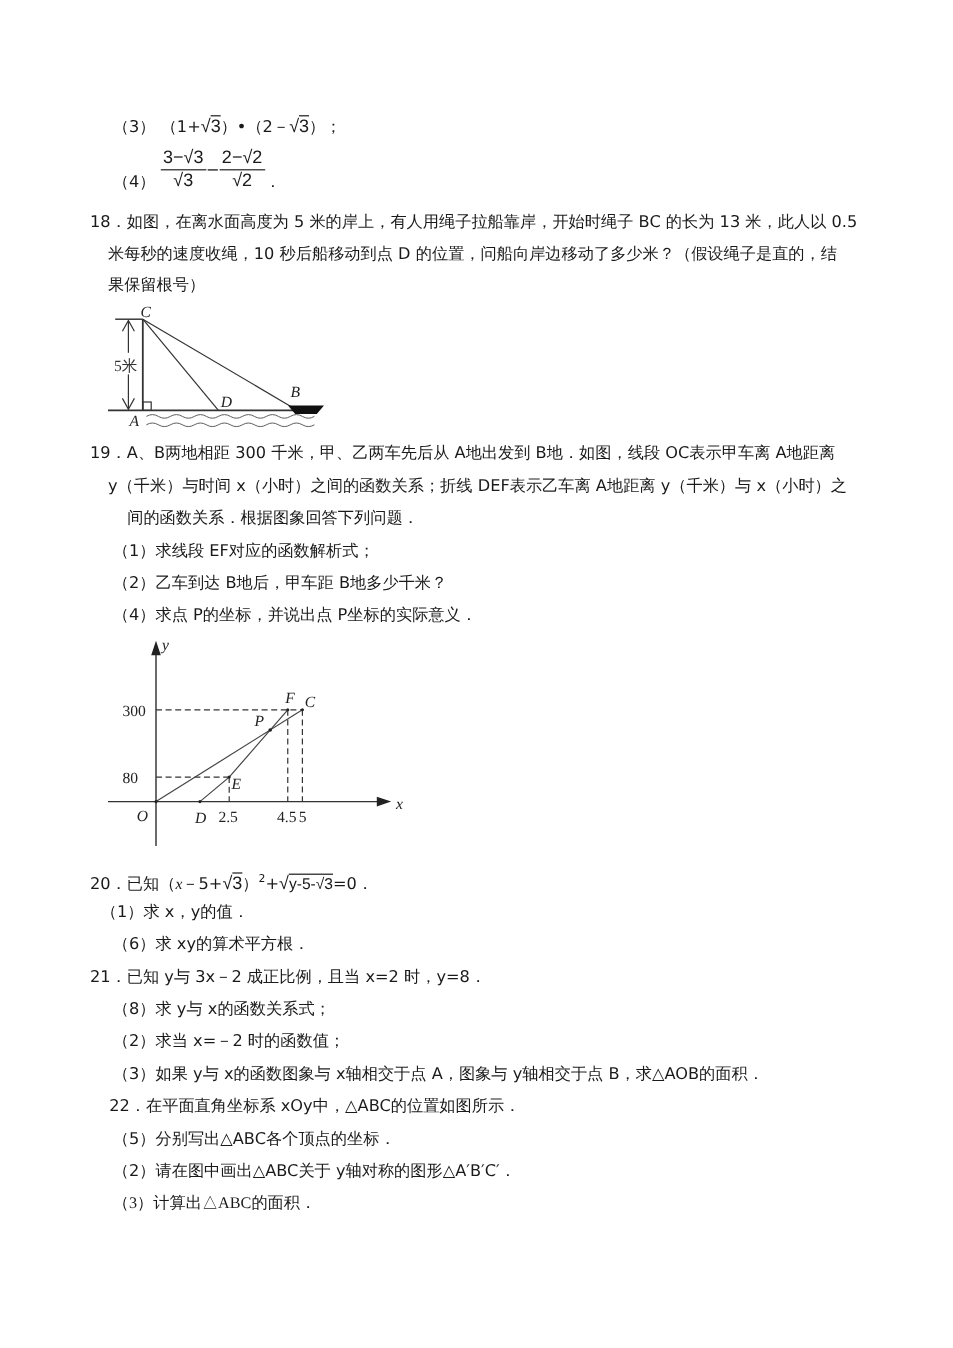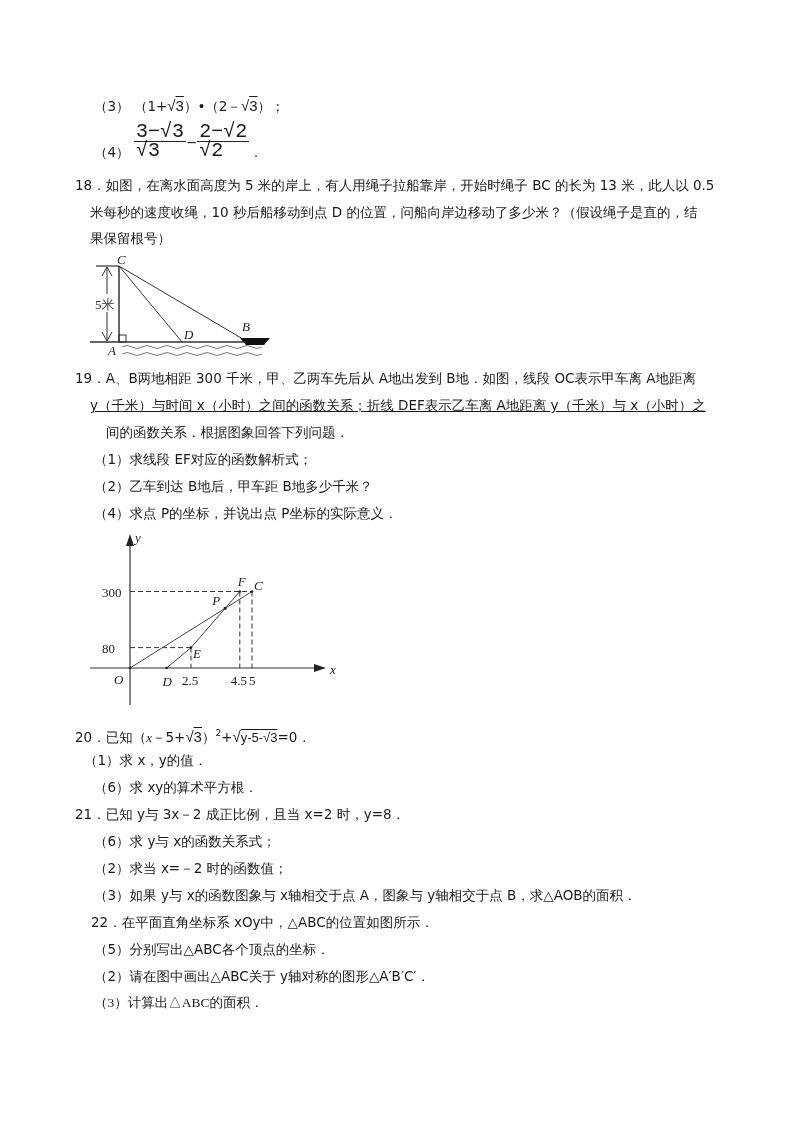--- a/index.html
+++ b/index.html
@@ -2,21 +2,21 @@
 <html><head>
 <meta charset="utf-8">
 <style>
   html, body { margin: 0; padding: 0; background: #ffffff; }
   body { width: 794px; height: 1123px; position: relative; overflow: hidden;
          font-family: "DejaVu Sans", sans-serif; color: #1a1a1a; font-size: 13.5px; }
   .line { position: absolute; white-space: nowrap; line-height: 18px; }
   .it { font-family: "Liberation Serif", serif; font-style: italic; font-size: 13px; }
   .sqrt { font-family: "Liberation Sans", sans-serif; font-size: 15px; }
   .ov { text-decoration: overline; }
-  .frac { display: inline-block; vertical-align: middle; text-align: left; font-family: Liberation Mono, monospace; font-size: 20px; line-height: 18px; }
+  .frac { display: inline-block; vertical-align: middle; text-align: center; font-family: Liberation Sans, sans-serif; font-size: 15px; line-height: 18px; }
   .frac .top { display: block; border-bottom: 1px solid #222; padding: 0 2px; }
   .frac .bot { display: block; padding: 0 2px; }
   svg text { font-family: "Liberation Serif", serif; }
 </style>
 </head>
 <body>
 
 <div class="line" style="left:94px; top:97px;">
   <span>（3）</span>
   <span>（1+</span><span class="sqrt">√</span><span class="sqrt ov">3</span><span>）•（2－</span><span class="sqrt">√</span><span class="sqrt ov">3</span><span>）；</span>
@@ -60,21 +60,21 @@
   <path d="M42,97 q5,-3 10,0 t10,0 t10,0 t10,0 t10,0 t10,0 t10,0 t10,0 t10,0 t10,0 t10,0 t10,0 t10,0 t10,0" fill="none" stroke="#555" stroke-width="0.8"></path>
   <path d="M42,104 q5,-3 10,0 t10,0 t10,0 t10,0 t10,0 t10,0 t10,0 t10,0 t10,0 t10,0 t10,0 t10,0 t10,0 t10,0" fill="none" stroke="#555" stroke-width="0.8"></path>
 
   <text x="37" y="14" font-size="13" font-style="italic" fill="#222">C</text>
   <text x="28" y="105" font-size="13" font-style="italic" fill="#222">A</text>
   <text x="104" y="89" font-size="13" font-style="italic" fill="#222">D</text>
   <text x="162" y="81" font-size="13" font-style="italic" fill="#222">B</text>
 </svg>
 
 <div class="line" style="left:75px; top:369px;text-align:right;">19．A、B两地相距 300 千米，甲、乙两车先后从 A地出发到 B地．如图，线段 OC表示甲车离 A地距离</div>
-<div class="line" style="left:90px; top:396px;text-decoration:underline;">y（千米）与时间 x（小时）之间的函数关系；折线 DEF表示乙车离 A地距离 y（千米）与 x（小时）之</div>
+<div class="line" style="left:90px; top:396px;">y（千米）与时间 x（小时）之间的函数关系；折线 DEF表示乙车离 A地距离 y（千米）与 x（小时）之</div>
 <div class="line" style="left:90px; top:423px;margin-left:16px;">间的函数关系．根据图象回答下列问题．</div>
 <div class="line" style="left:94px; top:450px;">（1）求线段 EF对应的函数解析式；</div>
 <div class="line" style="left:94px; top:477px;">（2）乙车到达 B地后，甲车距 B地多少千米？</div>
 <div class="line" style="left:94px; top:504px;">（4）求点 P的坐标，并说出点 P坐标的实际意义．</div>
 
 <svg id="q19-chart" width="250" height="180" style="position:absolute; left:90px; top:530px;">
   <g id="chart-layer">
       <line x1="0" y1="138" x2="232" y2="138" stroke="#333" stroke-width="1.2"></line>
       <path d="M224,134 L236,138 L224,142 Z" fill="#222"></path>
       <line x1="40" y1="175" x2="40" y2="8" stroke="#333" stroke-width="1.2"></line>
@@ -108,20 +108,20 @@
     </g>
 </svg>
 
 <div class="line" style="left:75px; top:724px;">
   <span>20．已知（</span><span class="it">x</span><span>－5+</span><span class="sqrt">√</span><span class="sqrt ov">3</span><span>）</span><sup style="font-size:9px;">2</sup><span>+</span><span class="sqrt">√</span><span class="sqrt ov" style="font-size:13px;">y-5-√3</span><span>=0．</span>
 </div>
 <div class="line" style="left:84px; top:751px;">（1）求 x，y的值．</div>
 <div class="line" style="left:94px; top:778px;">（6）求 xy的算术平方根．</div>
 
 <div class="line" style="left:75px; top:805px;">21．已知 y与 3x－2 成正比例，且当 x=2 时，y=8．</div>
-<div class="line" style="left:94px; top:832px;">（6）求 y与 x的函数关系式；</div>
+<div class="line" style="left:94px; top:832px;">（8）求 y与 x的函数关系式；</div>
 <div class="line" style="left:94px; top:859px;">（2）求当 x=－2 时的函数值；</div>
 <div class="line" style="left:94px; top:886px;">（3）如果 y与 x的函数图象与 x轴相交于点 A，图象与 y轴相交于点 B，求△AOB的面积．</div>
 
 <div class="line" style="left:75px; top:913px;margin-left:16px;">22．在平面直角坐标系 xOy中，△ABC的位置如图所示．</div>
 <div class="line" style="left:94px; top:940px;">（5）分别写出△ABC各个顶点的坐标．</div>
 <div class="line" style="left:94px; top:967px;">（2）请在图中画出△ABC关于 y轴对称的图形△A′B′C′．</div>
 <div class="line" style="left:94px; top:994px;font-family:Liberation Serif, serif;">（3）计算出△ABC的面积．</div>
 
 </body></html>

